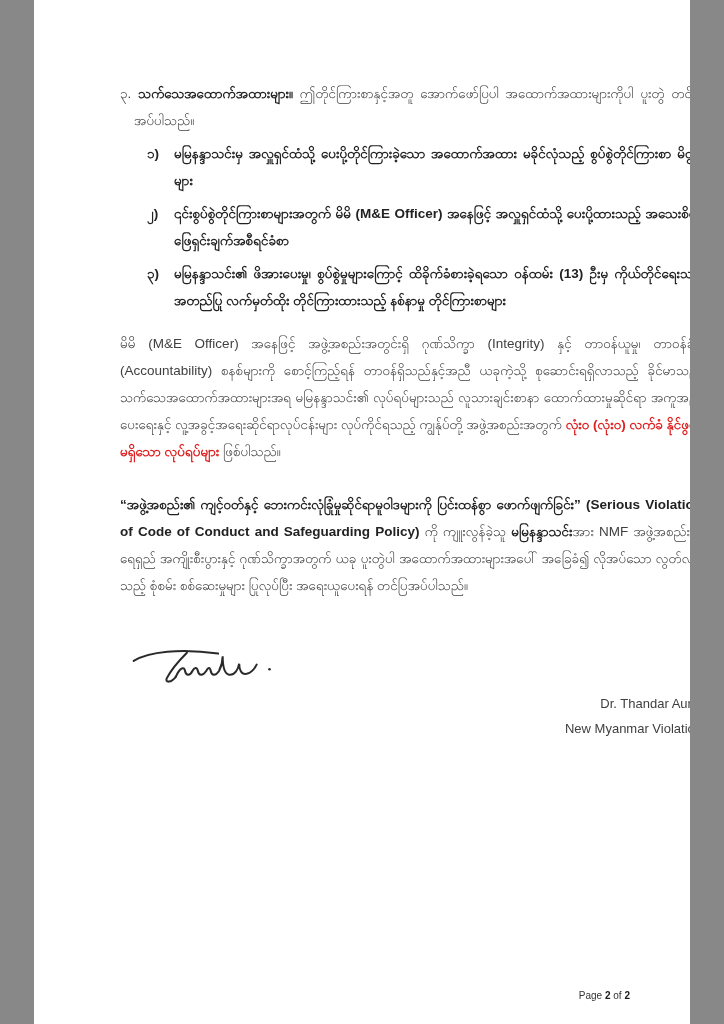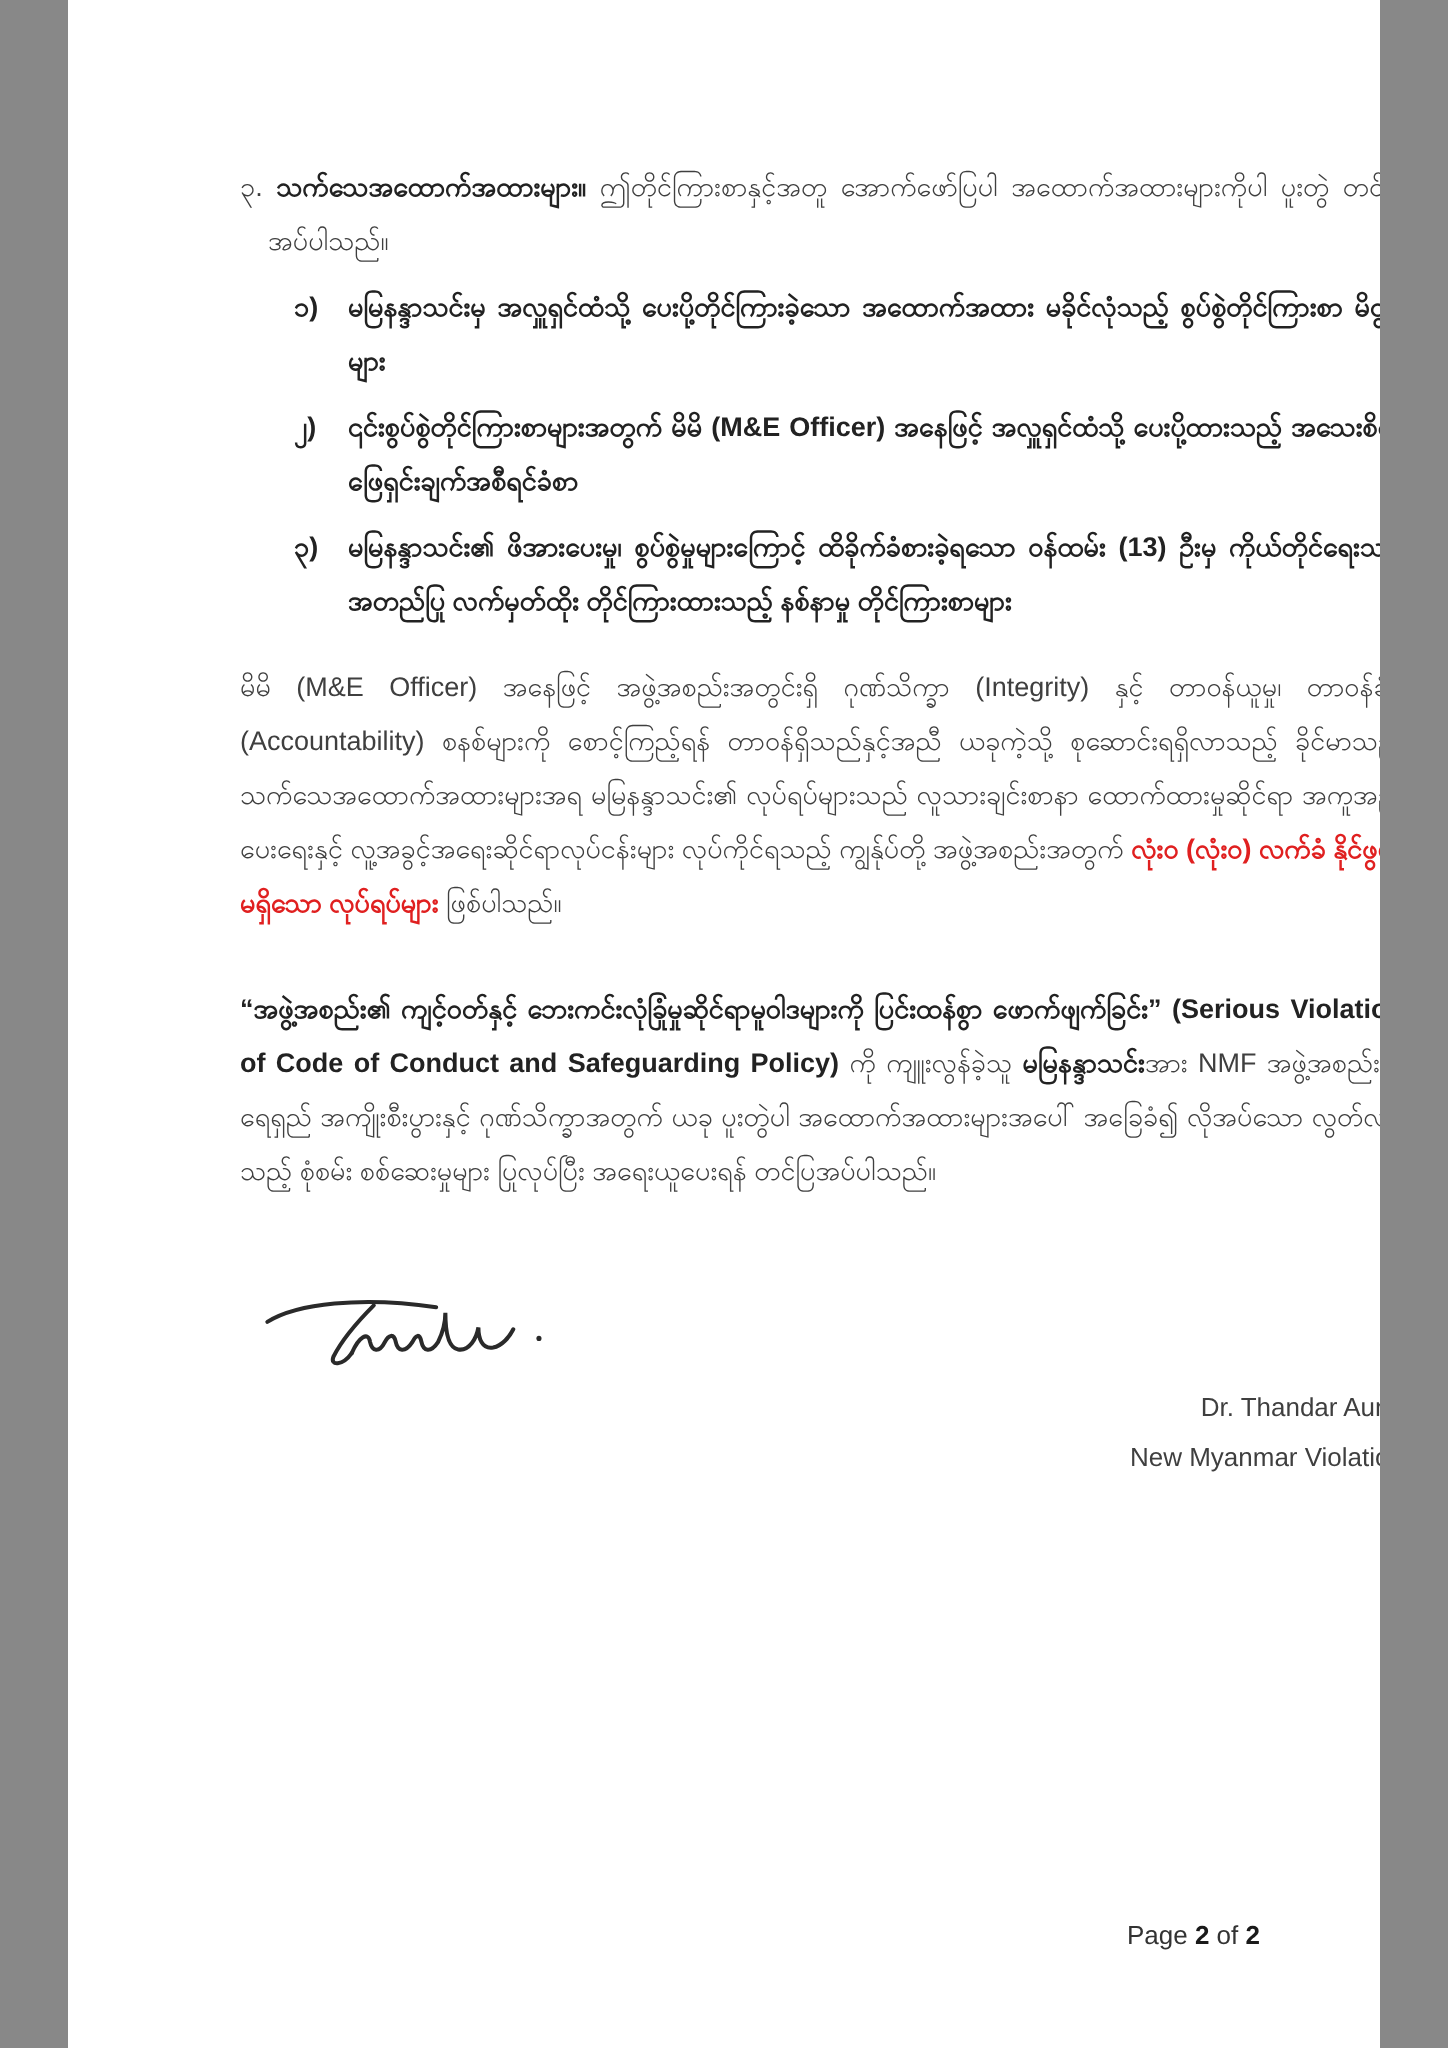--- a/index.html
+++ b/index.html
@@ -41,22 +41,22 @@
   .list-item .item-text{flex:1;text-align:justify;}
   .sig-block{margin-top:46px;}
   .sig-image{display:block;margin-left:10px;margin-bottom:8px;}
   .sig-line{
     font-size:13px;line-height:17px;
     margin:0 0 8px 0;color:#3f3f3f;text-align:right;
   }
   .sig-name{margin-top:2px;}
   .footer{
     position:absolute;
-    right:60px;top:960px;
-    font-size:13px;color:#333333;
+    right:60px;top:990px;
+    font-size:10px;color:#333333;
   }
   .footer .bold{color:#1a1a1a;}
 </style>
 </head>
 <body>
 
 <div class="page">
   <div class="content">
 
     <p class="para lead"><span>၃.</span> <b>သက်သေအထောက်အထားများ။</b> <span>ဤတိုင်ကြားစာနှင့်အတူ အောက်ဖော်ပြပါ အထောက်အထားများကိုပါ ပူးတွဲ တင်ပြ အပ်ပါသည်။</span></p>

